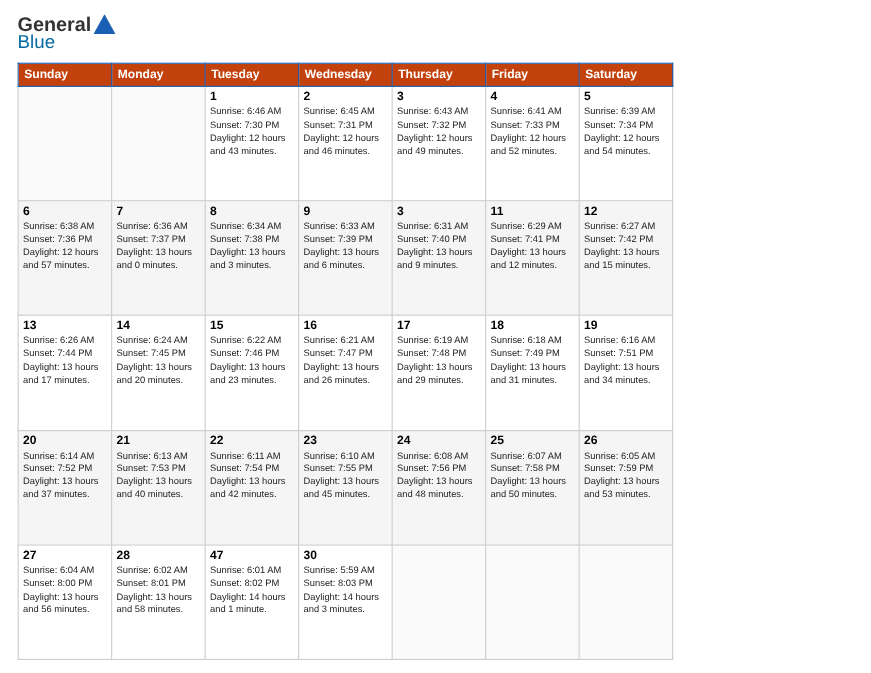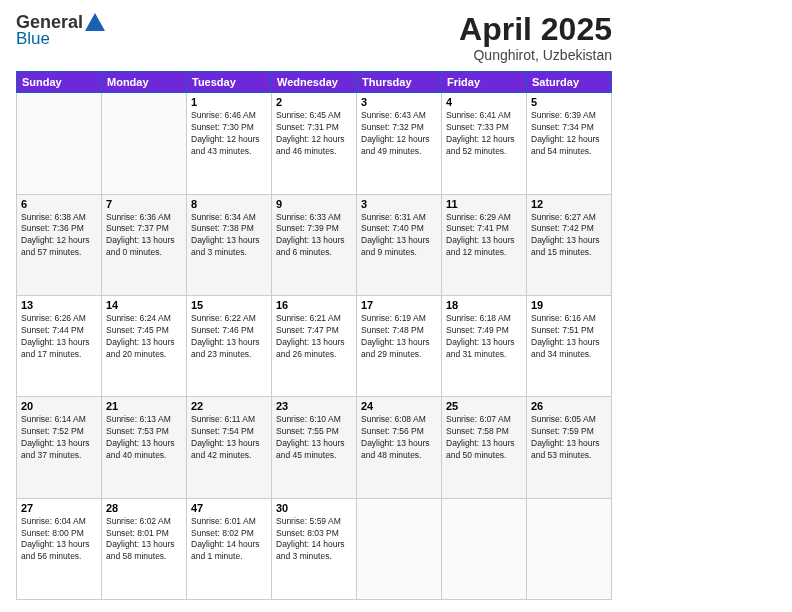--- a/index.html
+++ b/index.html
@@ -42,21 +42,21 @@
       font-size: 14px;
       color: #444;
     }
     .calendar {
       width: 100%;
       border-collapse: collapse;
       flex: 1;
       font-size: 9.5px;
     }
     .calendar th {
-      background-color: #6d28d9;
+      background-color: #c2410c;
       color: #fff;
       text-align: left;
       padding: 4px 5px;
       font-size: 11px;
       font-weight: bold;
       border: 1px solid #1a5fb4;
     }
     .calendar td {
       border: 1px solid #ccc;
       vertical-align: top;
@@ -94,24 +94,20 @@
       <div>
         <div style="display:flex;align-items:center;">
           <span class="logo-general" style="font-size:18px;font-weight:bold;color:#333;">General</span>
           <svg width="20" height="18" viewBox="0 0 20 18" style="margin-left:2px;margin-top:-2px;">
             <polygon points="0,18 10,0 20,18" fill="#1a5fb4"></polygon>
           </svg>
         </div>
         <span class="logo-blue" style="font-size:17px;font-weight:normal;color:#0369a1;display:block;margin-top:-4px;">Blue</span>
       </div>
     </div>
-    <div class="title-block">
-      <div class="month-year">April 2025</div>
-      <div class="location">Qunghirot, Uzbekistan</div>
-    </div>
   </div>
 
   <table class="calendar">
     <thead>
       <tr>
       <th>Sunday</th>
           <th>Monday</th>
           <th>Tuesday</th>
           <th>Wednesday</th>
           <th>Thursday</th>

